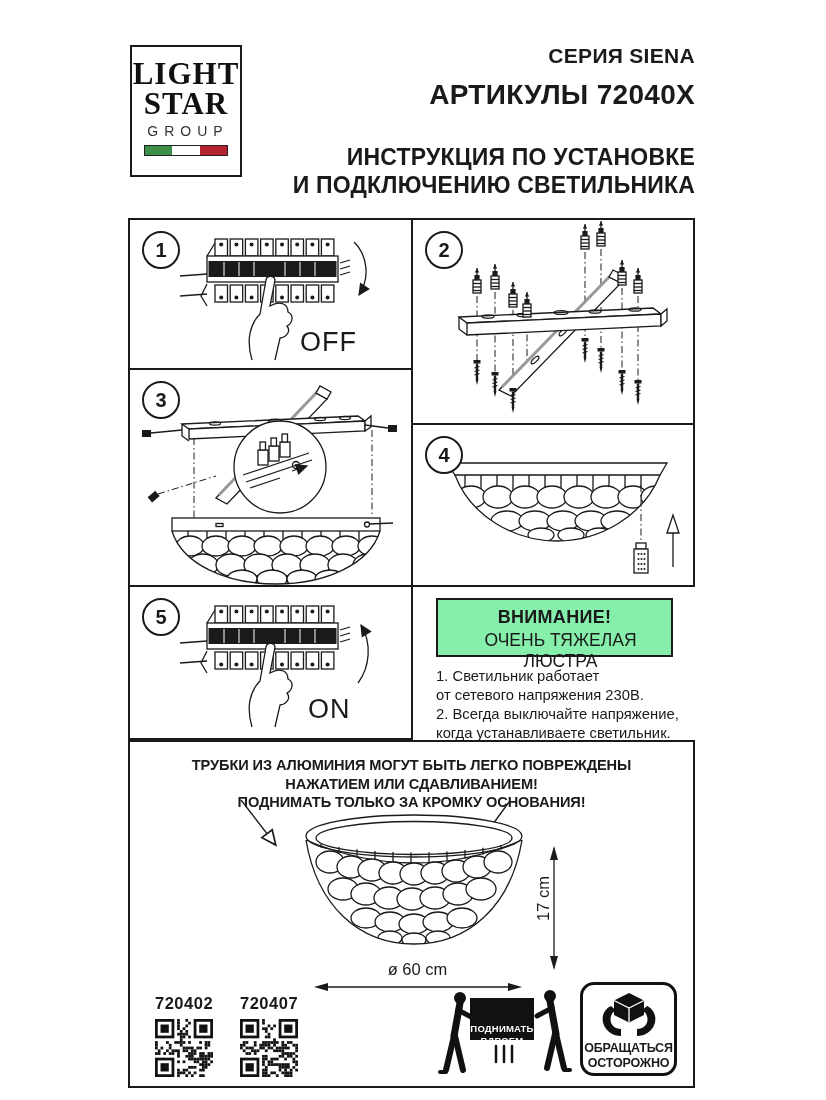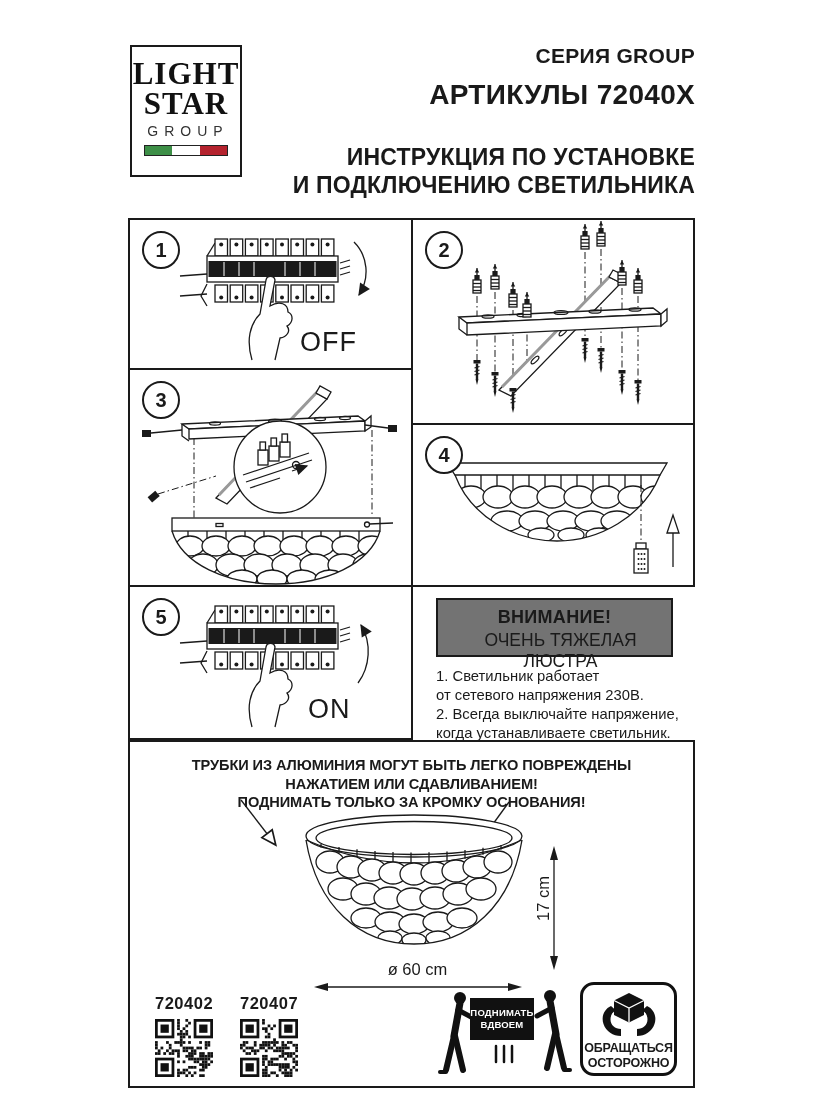--- a/index.html
+++ b/index.html
@@ -34,39 +34,39 @@
   #p5{left:128px;top:585px;width:285px;height:155px;}
   #bottom-panel{left:128px;top:740px;width:567px;height:348px;}
   .stepnum{position:absolute;left:12px;top:11px;width:34px;height:34px;border:2px solid #1a1a1a;
     border-radius:50%;display:flex;align-items:center;justify-content:center;
     font-size:20px;font-weight:bold;background:#fff;z-index:3;}
   .switch-label{font-size:27px;letter-spacing:1px;fill:#1a1a1a;
     font-family:"Liberation Sans",sans-serif;}
 
   
   #warning-box{position:absolute;left:436px;top:598px;width:237px;height:59px;
-    border:2px solid #1a1a1a;box-sizing:border-box;text-align:center;background:#737373;}
+    border:2px solid #1a1a1a;box-sizing:border-box;text-align:center;background:#86efac;}
   #warning-box .w1{font-size:18px;font-weight:bold;margin-top:7px;letter-spacing:.3px;}
   #warning-box .w2{font-size:17.5px;font-weight:400;margin-top:2px;padding-left:12px;}
   #notes{position:absolute;left:436px;top:667px;width:262px;font-size:14.8px;line-height:19px;}
 
   
   .bwarn{text-align:center;font-weight:bold;font-size:14.6px;line-height:18.5px;margin-top:14px;
     letter-spacing:-0.1px;}
   .dim-label{position:absolute;font-size:16.5px;font-weight:500;text-align:center;}
   #dim-h-label{left:230px;top:218px;width:115px;}
   #dim-v-label{left:383px;top:147px;width:60px;transform:rotate(-90deg);}
   .code-label{position:absolute;top:252px;width:58px;text-align:center;
     font-size:16.5px;font-weight:bold;letter-spacing:.5px;}
   #code1{left:25px;} #code2{left:110px;}
   .qr{position:absolute;top:277px;width:58px;height:58px;}
   #qr1{left:25px;} #qr2{left:110px;}
   #lift-badge{position:absolute;left:310px;top:246px;width:130px;height:92px;}
   #lift-box{position:absolute;left:30px;top:10px;width:64px;height:42px;background:#111;
-    color:#fff;text-align:center;font-weight:bold;font-size:9.5px;line-height:12px;padding-top:9px;
+    color:#fff;text-align:center;font-weight:bold;font-size:9.5px;line-height:12px;padding-top:25px;
     box-sizing:border-box;letter-spacing:.2px;}
   #care-badge{position:absolute;left:450px;top:240px;width:97px;height:94px;border:3px solid #111;
     border-radius:14px;box-sizing:border-box;text-align:center;background:#fff;}
   .care-text{font-size:12.5px;font-weight:800;line-height:15px;letter-spacing:-0.2px;}
 </style>
 </head>
 <body>
 
 <div id="page">
 
@@ -172,21 +172,21 @@
     <div class="logo-word first">LIGHT</div>
     <div class="logo-word">STAR</div>
     <div class="logo-group">GROUP</div>
     <div class="logo-flag">
       <span style="background:#3d8f47"></span>
         <span style="background:#ffffff"></span>
         <span style="background:#b5232e"></span>
     </div>
   </div>
   <div id="header-text">
-    <div class="h-series">СЕРИЯ GROUP</div>
+    <div class="h-series">СЕРИЯ SIENA</div>
     <div class="h-articles">АРТИКУЛЫ 72040X</div>
     <div class="h-title">
       <div>ИНСТРУКЦИЯ ПО УСТАНОВКЕ</div>
       <div>И ПОДКЛЮЧЕНИЮ СВЕТИЛЬНИКА</div>
     </div>
   </div>
 
   <div class="panel" id="p1">
     <div class="stepnum">1</div>
     <svg width="281" height="148" viewBox="0 0 281 148">

